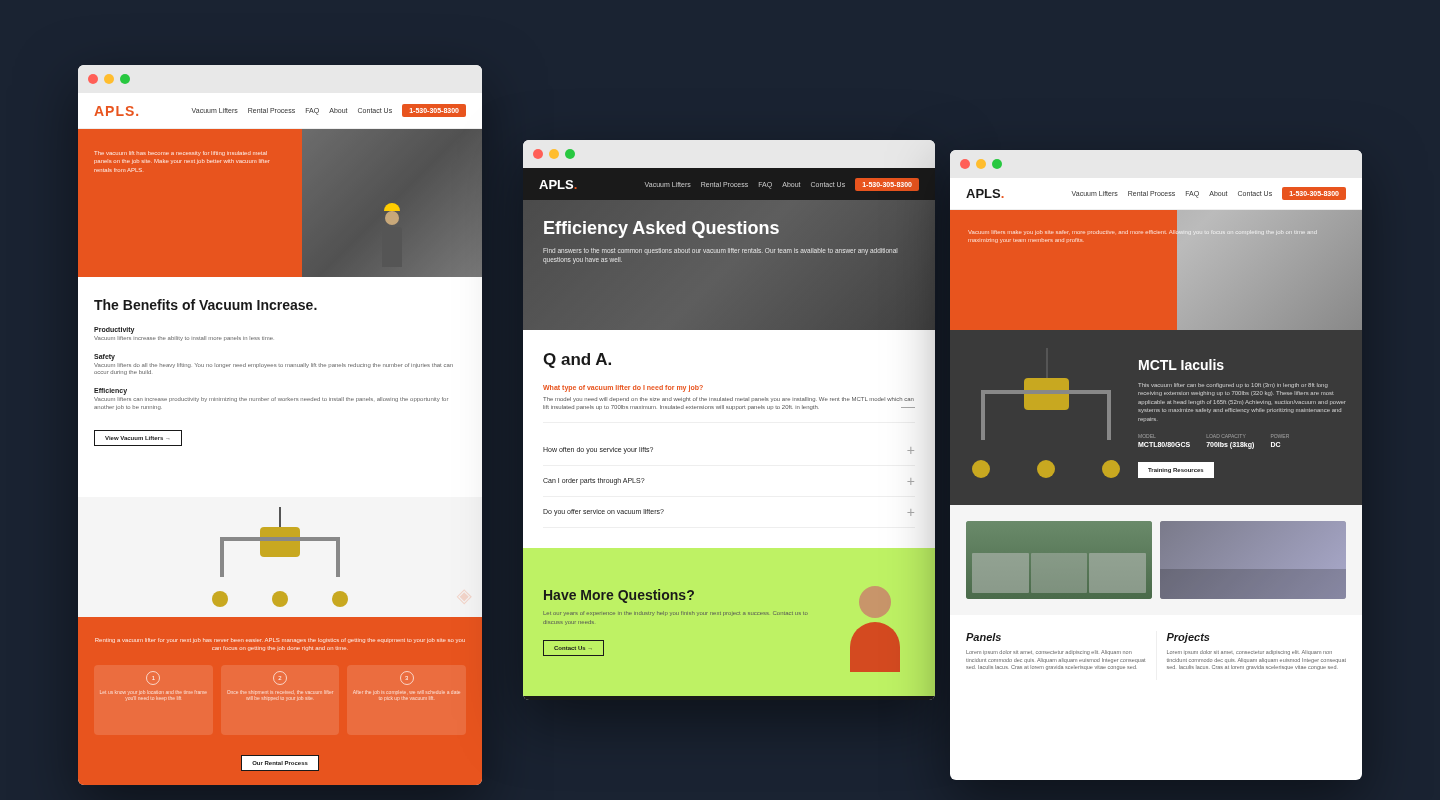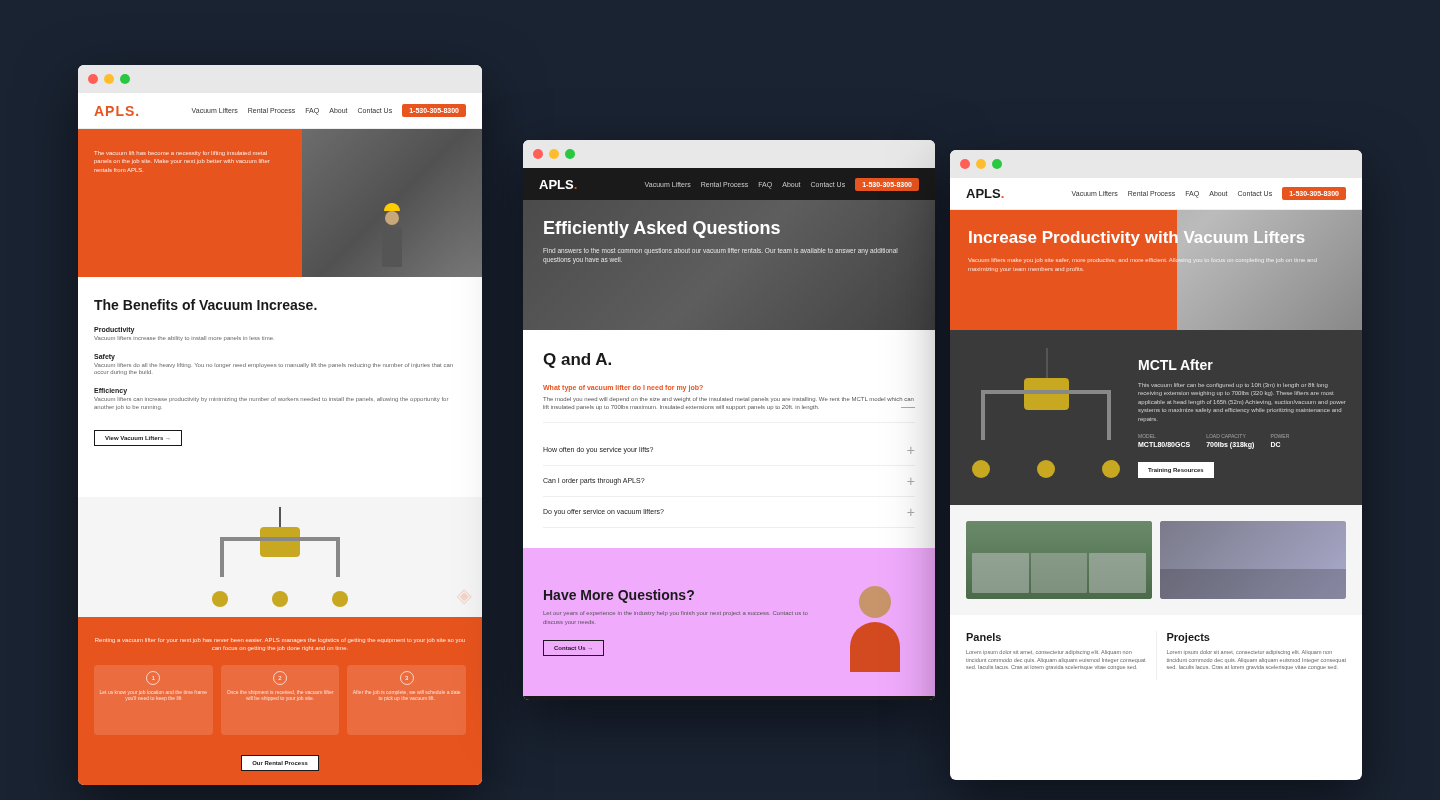--- a/index.html
+++ b/index.html
@@ -388,21 +388,21 @@
       color: #1a1a1a;
     }
     .qa-plus {
       font-size: 14px;
       color: #aaa;
       line-height: 1;
     }
 
     
     .more-questions {
-      background: #f0abfc;
+      background: #bef264;
       padding: 24px 20px;
       display: flex;
       align-items: center;
       gap: 16px;
       min-height: 120px;
     }
     .more-q-text { flex: 1; }
     .more-q-title {
       font-size: 14px;
       font-weight: 900;
@@ -618,20 +618,21 @@
       background: #fff;
       padding: 16px;
     }
     .panel-col { flex: 1; padding-right: 10px; }
     .proj-col { flex: 1; padding-left: 10px; border-left: 1px solid #eee; }
     .pp-title {
       font-size: 11px;
       font-weight: 900;
       color: #1a1a1a;
       margin-bottom: 6px;
+      font-style: italic;
     }
     .pp-desc {
       font-size: 5.5px;
       color: #666;
       line-height: 1.4;
       margin-bottom: 8px;
     }
 
     
     .scroll-content {
@@ -750,21 +751,21 @@
         <a style="text-decoration:none;color:#ccc;font-size:7px">Rental Process</a>
         <a style="text-decoration:none;color:#ccc;font-size:7px">FAQ</a>
         <a style="text-decoration:none;color:#ccc;font-size:7px">About</a>
         <a style="text-decoration:none;color:#ccc;font-size:7px">Contact Us</a>
         <span class="nav-phone">1-530-305-8300</span>
       </div>
     </div>
 
     <div class="faq-hero">
       <div class="faq-hero-content">
-        <div class="faq-hero-title">Efficiently Asked Questions</div>
+        <div class="faq-hero-title">Efficiency Asked Questions</div>
         <div class="faq-hero-desc">Find answers to the most common questions about our vacuum lifter rentals. Our team is available to answer any additional questions you have as well.</div>
       </div>
     </div>
 
     <div class="qa-section">
       <div class="qa-title">Q and A.</div>
 
       <div class="qa-first-q">What type of vacuum lifter do I need for my job?</div>
       <div class="qa-first-a">The model you need will depend on the size and weight of the insulated metal panels you are installing. We rent the MCTL model which can lift insulated panels up to 700lbs maximum. Insulated extensions will support panels up to 20ft. in length.<span style="float:right;font-size:14px;color:#aaa;line-height:0.5">—</span></div>
 
@@ -820,39 +821,38 @@
         <a style="text-decoration:none;color:#333;font-size:7px">About</a>
         <a style="text-decoration:none;color:#333;font-size:7px">Contact Us</a>
         <span class="nav-phone">1-530-305-8300</span>
       </div>
     </div>
 
     <div style="position:relative;height:120px;overflow:hidden">
       <div style="position:absolute;inset:0;background:linear-gradient(135deg,#999 0%,#bbb 50%,#888 100%)"></div>
       <div style="position:absolute;top:0;left:0;bottom:0;width:55%;background:#e8541e;z-index:1"></div>
       <div style="position:absolute;inset:0;z-index:2;padding:18px 18px">
-        <div class="card3-hero-title">Increase Productivity with Vacuum Lifters</div>
         <div class="card3-hero-desc">Vacuum lifters make you job site safer, more productive, and more efficient. Allowing you to focus on completing the job on time and maximizing your team members and profits.</div>
       </div>
     </div>
 
 
     <div class="mctl-band">
       <div class="mctl-lifter">
         <div class="mctl-cable"></div>
         <div class="mctl-body"></div>
         <div class="mctl-arm-h"></div>
         <div class="mctl-arm-v1"></div>
         <div class="mctl-arm-v2"></div>
         <div class="mctl-s mctl-s1"></div>
         <div class="mctl-s mctl-s2"></div>
         <div class="mctl-s mctl-s3"></div>
       </div>
       <div class="mctl-text">
-        <div class="mctl-title">MCTL After</div>
+        <div class="mctl-title">MCTL Iaculis</div>
         <div class="mctl-desc">This vacuum lifter can be configured up to 10ft (3m) in length or 8ft long receiving extension weighing up to 700lbs (320 kg). These lifters are most applicable at head length of 165ft (52m) Achieving, suction/vacuum and power systems to maximize safety and efficiency while prioritizing maintenance and repairs.</div>
         <div class="mctl-specs">
           <div>
             <div class="mctl-spec-label">MODEL</div>
             <div class="mctl-spec-val">MCTL80/80GCS</div>
           </div>
           <div>
             <div class="mctl-spec-label">LOAD CAPACITY</div>
             <div class="mctl-spec-val">700lbs (318kg)</div>
           </div>

